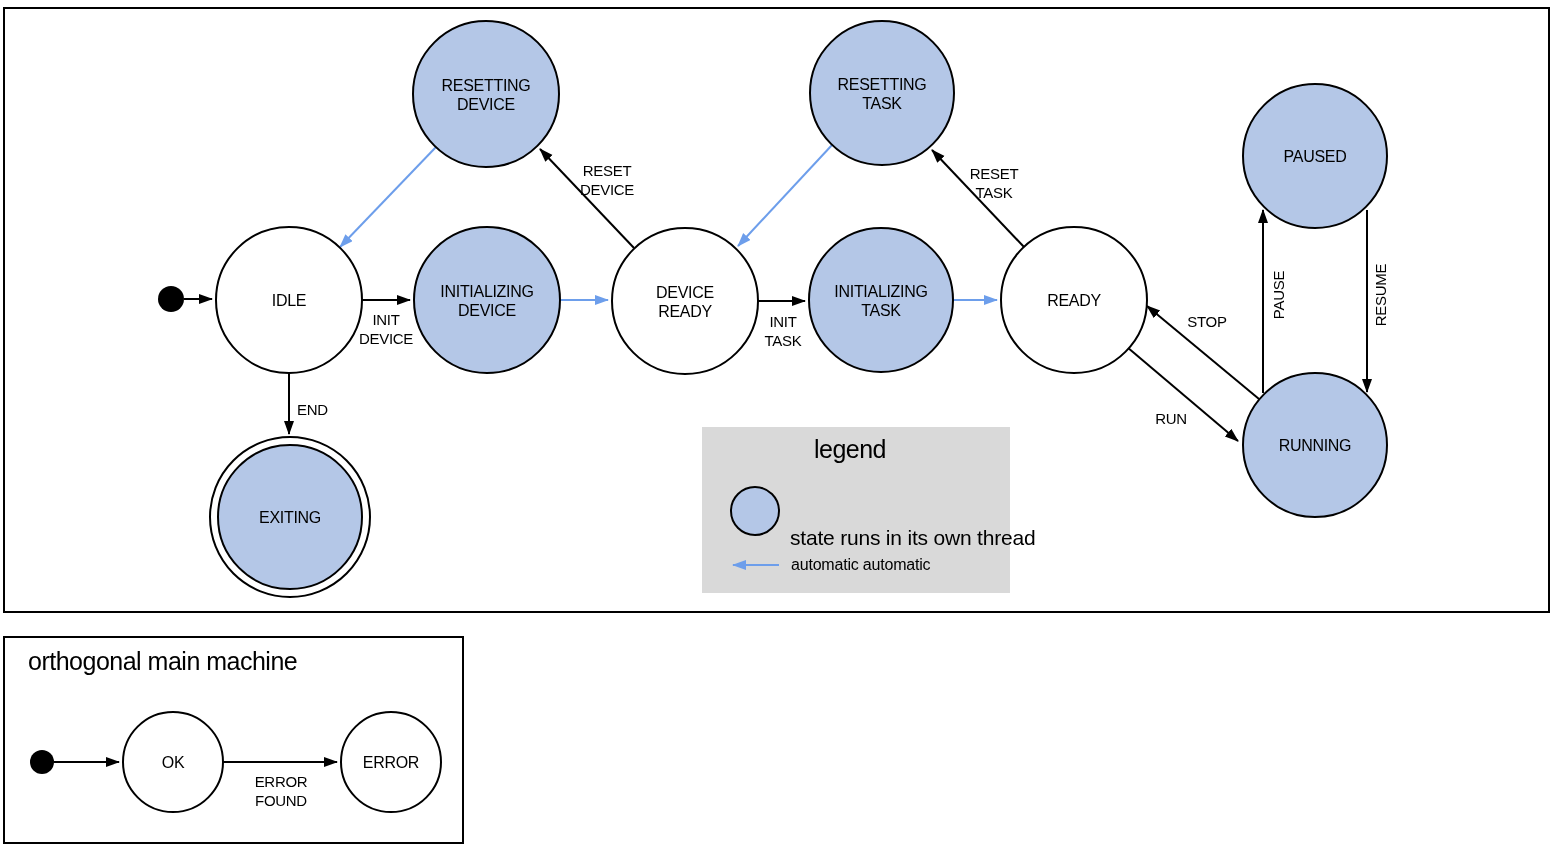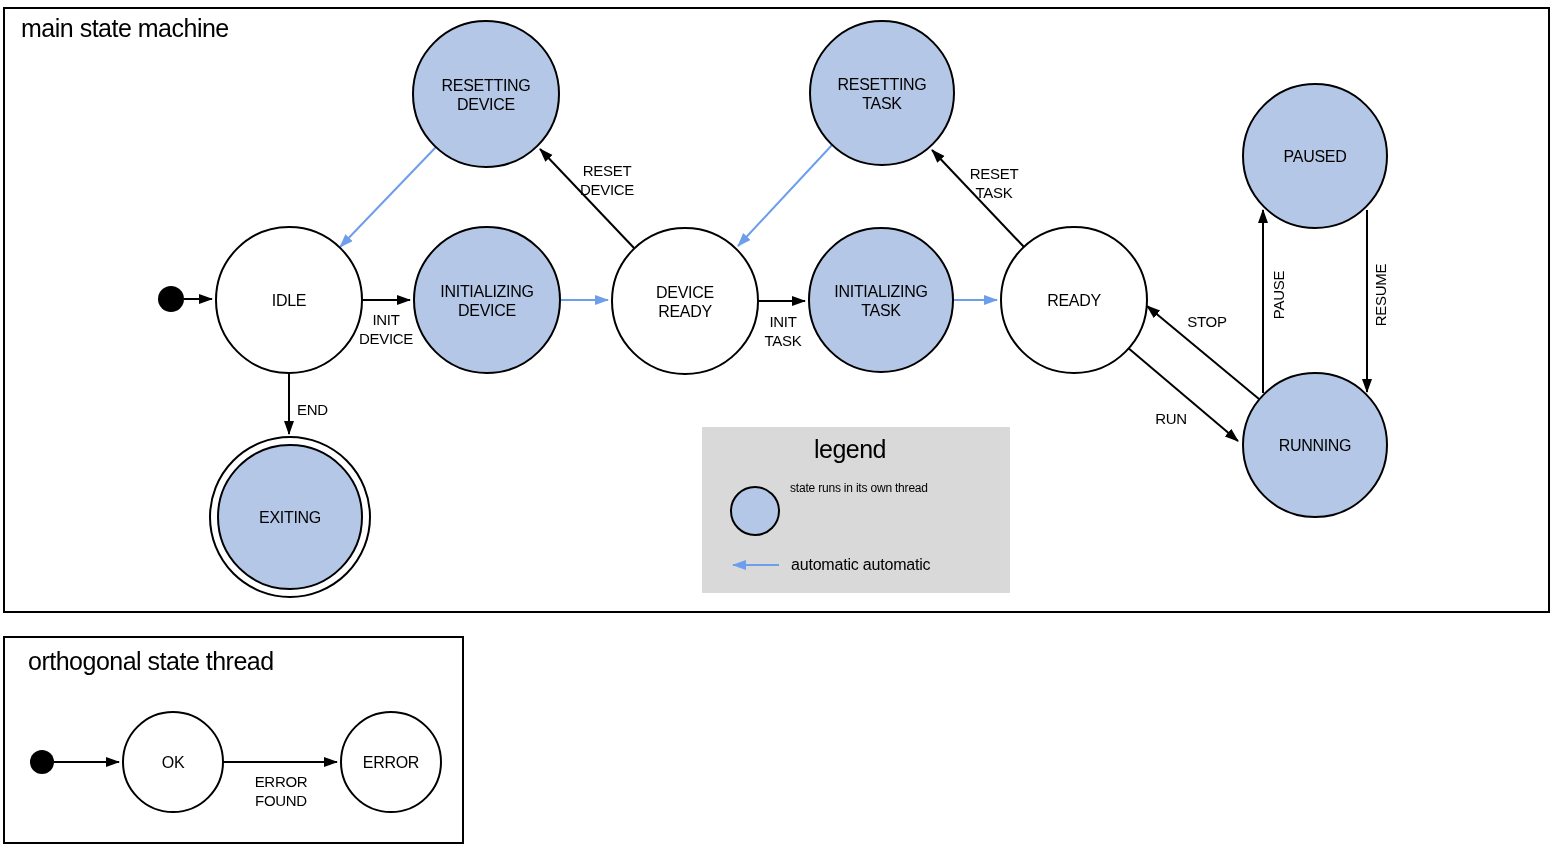--- a/index.html
+++ b/index.html
@@ -6,21 +6,21 @@
   .canvas{
     position:relative;width:1555px;height:852px;background:#ffffff;
     font-family:"Liberation Sans", sans-serif;color:#000;overflow:hidden;
   }
   #diagram{position:absolute;left:0;top:0;}
   .overlay-text{position:absolute;color:#000;white-space:nowrap;}
   .box-title{font-size:25px;line-height:26px;letter-spacing:-0.5px;}
   #main-title{left:21px;top:15px;}
   #ortho-title{left:28px;top:648px;}
   #legend-title{left:702px;top:436px;width:296px;text-align:center;font-size:25px;line-height:26px;letter-spacing:-0.5px;}
-  #legend-item-thread{left:790px;top:480px;font-size:12px;line-height:17px;letter-spacing:-0.2px;}
+  #legend-item-thread{left:790px;top:529px;font-size:21px;line-height:17px;letter-spacing:-0.2px;}
   #legend-item-auto{left:791px;top:556px;font-size:16px;line-height:17px;letter-spacing:-0.2px;}
   svg text{fill:#000;}
   svg .state-label{font-size:16px;letter-spacing:-0.3px;text-anchor:middle;}
   svg .edge-label{font-size:15px;letter-spacing:-0.3px;}
 </style>
 </head>
 <body>
 
 <div class="canvas">
   <svg id="diagram" width="1555" height="852" viewBox="0 0 1555 852">
@@ -85,22 +85,21 @@
       <text class="state-label"><tspan x="1315" y="451">RUNNING</tspan></text>
       <circle cx="290" cy="517" r="80" fill="#ffffff" stroke="#000000" stroke-width="2"></circle>
       <circle cx="290" cy="517" r="72" fill="#b4c7e7" stroke="#000000" stroke-width="2"></circle>
       <text class="state-label"><tspan x="290" y="523">EXITING</tspan></text>
       <circle cx="173" cy="762" r="50" fill="#ffffff" stroke="#000000" stroke-width="2"></circle>
       <text class="state-label"><tspan x="173" y="768">OK</tspan></text>
       <circle cx="391" cy="762" r="50" fill="#ffffff" stroke="#000000" stroke-width="2"></circle>
       <text class="state-label"><tspan x="391" y="768">ERROR</tspan></text>
     </svg>
 
-  <div id="main-title" class="overlay-text box-title">main state machine</div>
 
-  <div id="ortho-title" class="overlay-text box-title">orthogonal state thread</div>
+  <div id="ortho-title" class="overlay-text box-title">orthogonal main machine</div>
 
   <div id="legend-title" class="overlay-text">legend</div>
 
   <div id="legend-item-thread" class="overlay-text">state runs in its own thread</div>
 
   <div id="legend-item-auto" class="overlay-text">automatic automatic</div>
 </div>
 
 </body></html>

